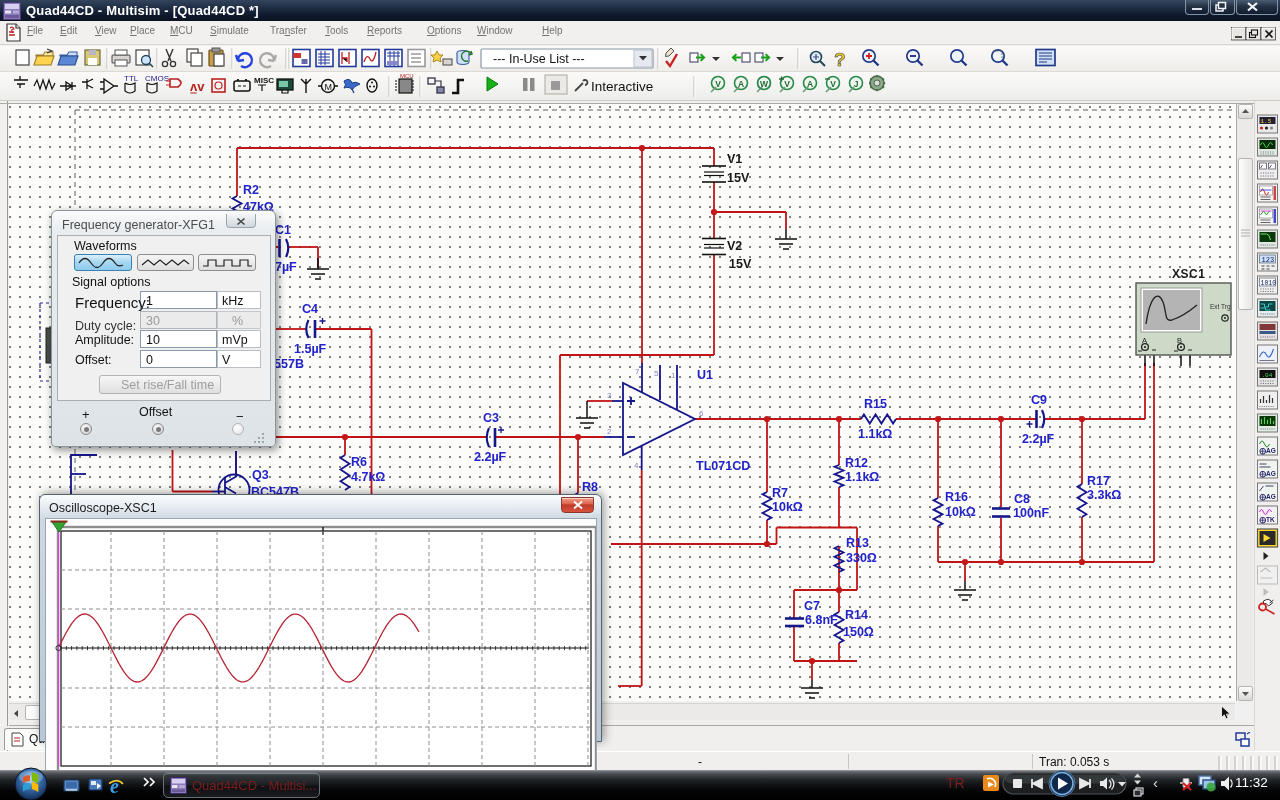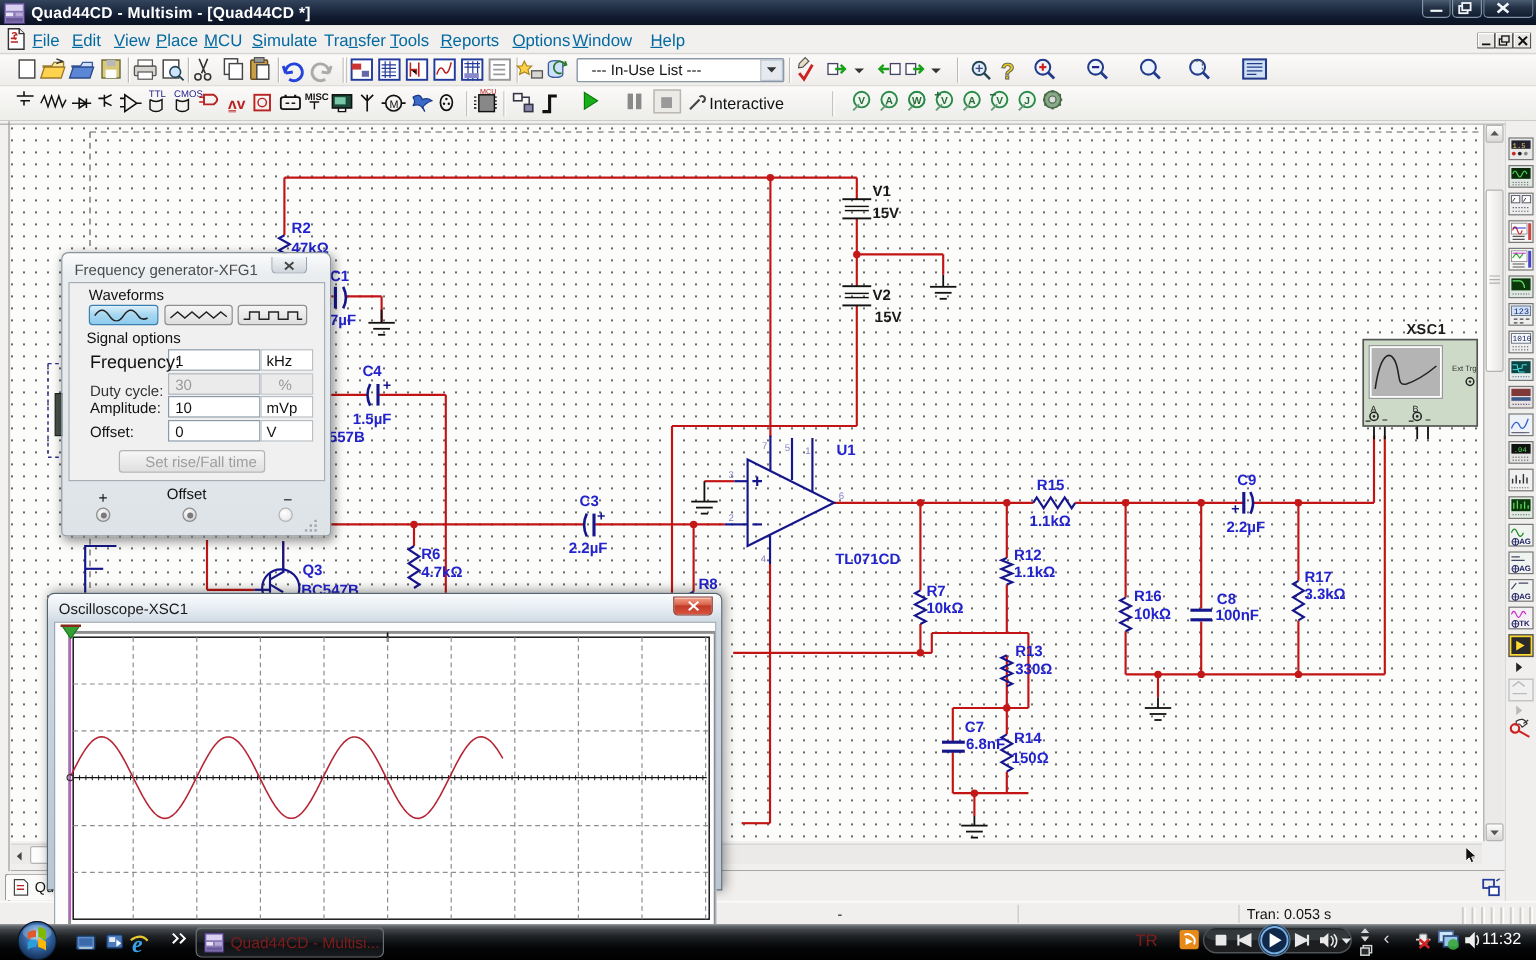--- a/index.html
+++ b/index.html
@@ -8,21 +8,21 @@
   .abs { position:absolute; }
 
   
   #titlebar { left:0; top:0; width:1280px; height:21px;
     background:linear-gradient(180deg,#33445c 0%,#1e2c42 40%,#101a2e 70%,#0a1222 100%); }
   #titletext { left:26px; top:3px; color:#fff; font-size:13px; font-weight:bold; letter-spacing:0.2px; }
   .capbtn { top:0px; height:15px; border:1px solid #8195a5; border-top:none; border-radius:0 0 4px 4px;
     background:linear-gradient(180deg,#4a5c72 0%,#243246 45%,#121c30 100%); color:#fff; }
   
   #menubar { left:0; top:21px; width:1280px; height:24px; background:#f1f0ee; border-bottom:1px solid #d8d5d0; }
-  .menu { position:absolute; top:4px; font-size:14px; color:#0369a1; }
+  .menu { position:absolute; top:4px; font-size:10px; color:#737373; }
   .menu u { text-decoration:underline; }
   
   #row1 { left:0; top:46px; width:1280px; height:26px; background:linear-gradient(180deg,#fbfaf9,#eeedea); border-bottom:1px solid #dddad5; }
   #row2 { left:0; top:72px; width:1280px; height:29px; background:linear-gradient(180deg,#fbfaf9,#ededea); border-bottom:1px solid #cfccc7; }
   
   #workarea { left:0; top:101px; width:1280px; height:670px; background:#f0f0f0; }
   #canvas { position:absolute; left:9px; top:3px; width:1227px; height:597px; background:#fcfcfb; }
   #dots { position:absolute; left:0; top:0; width:100%; height:100%;
      background-image:radial-gradient(circle, #686868 0.66px, rgba(0,0,0,0) 0.95px);
      background-size:10px 10px; background-position:6px 8px; }

